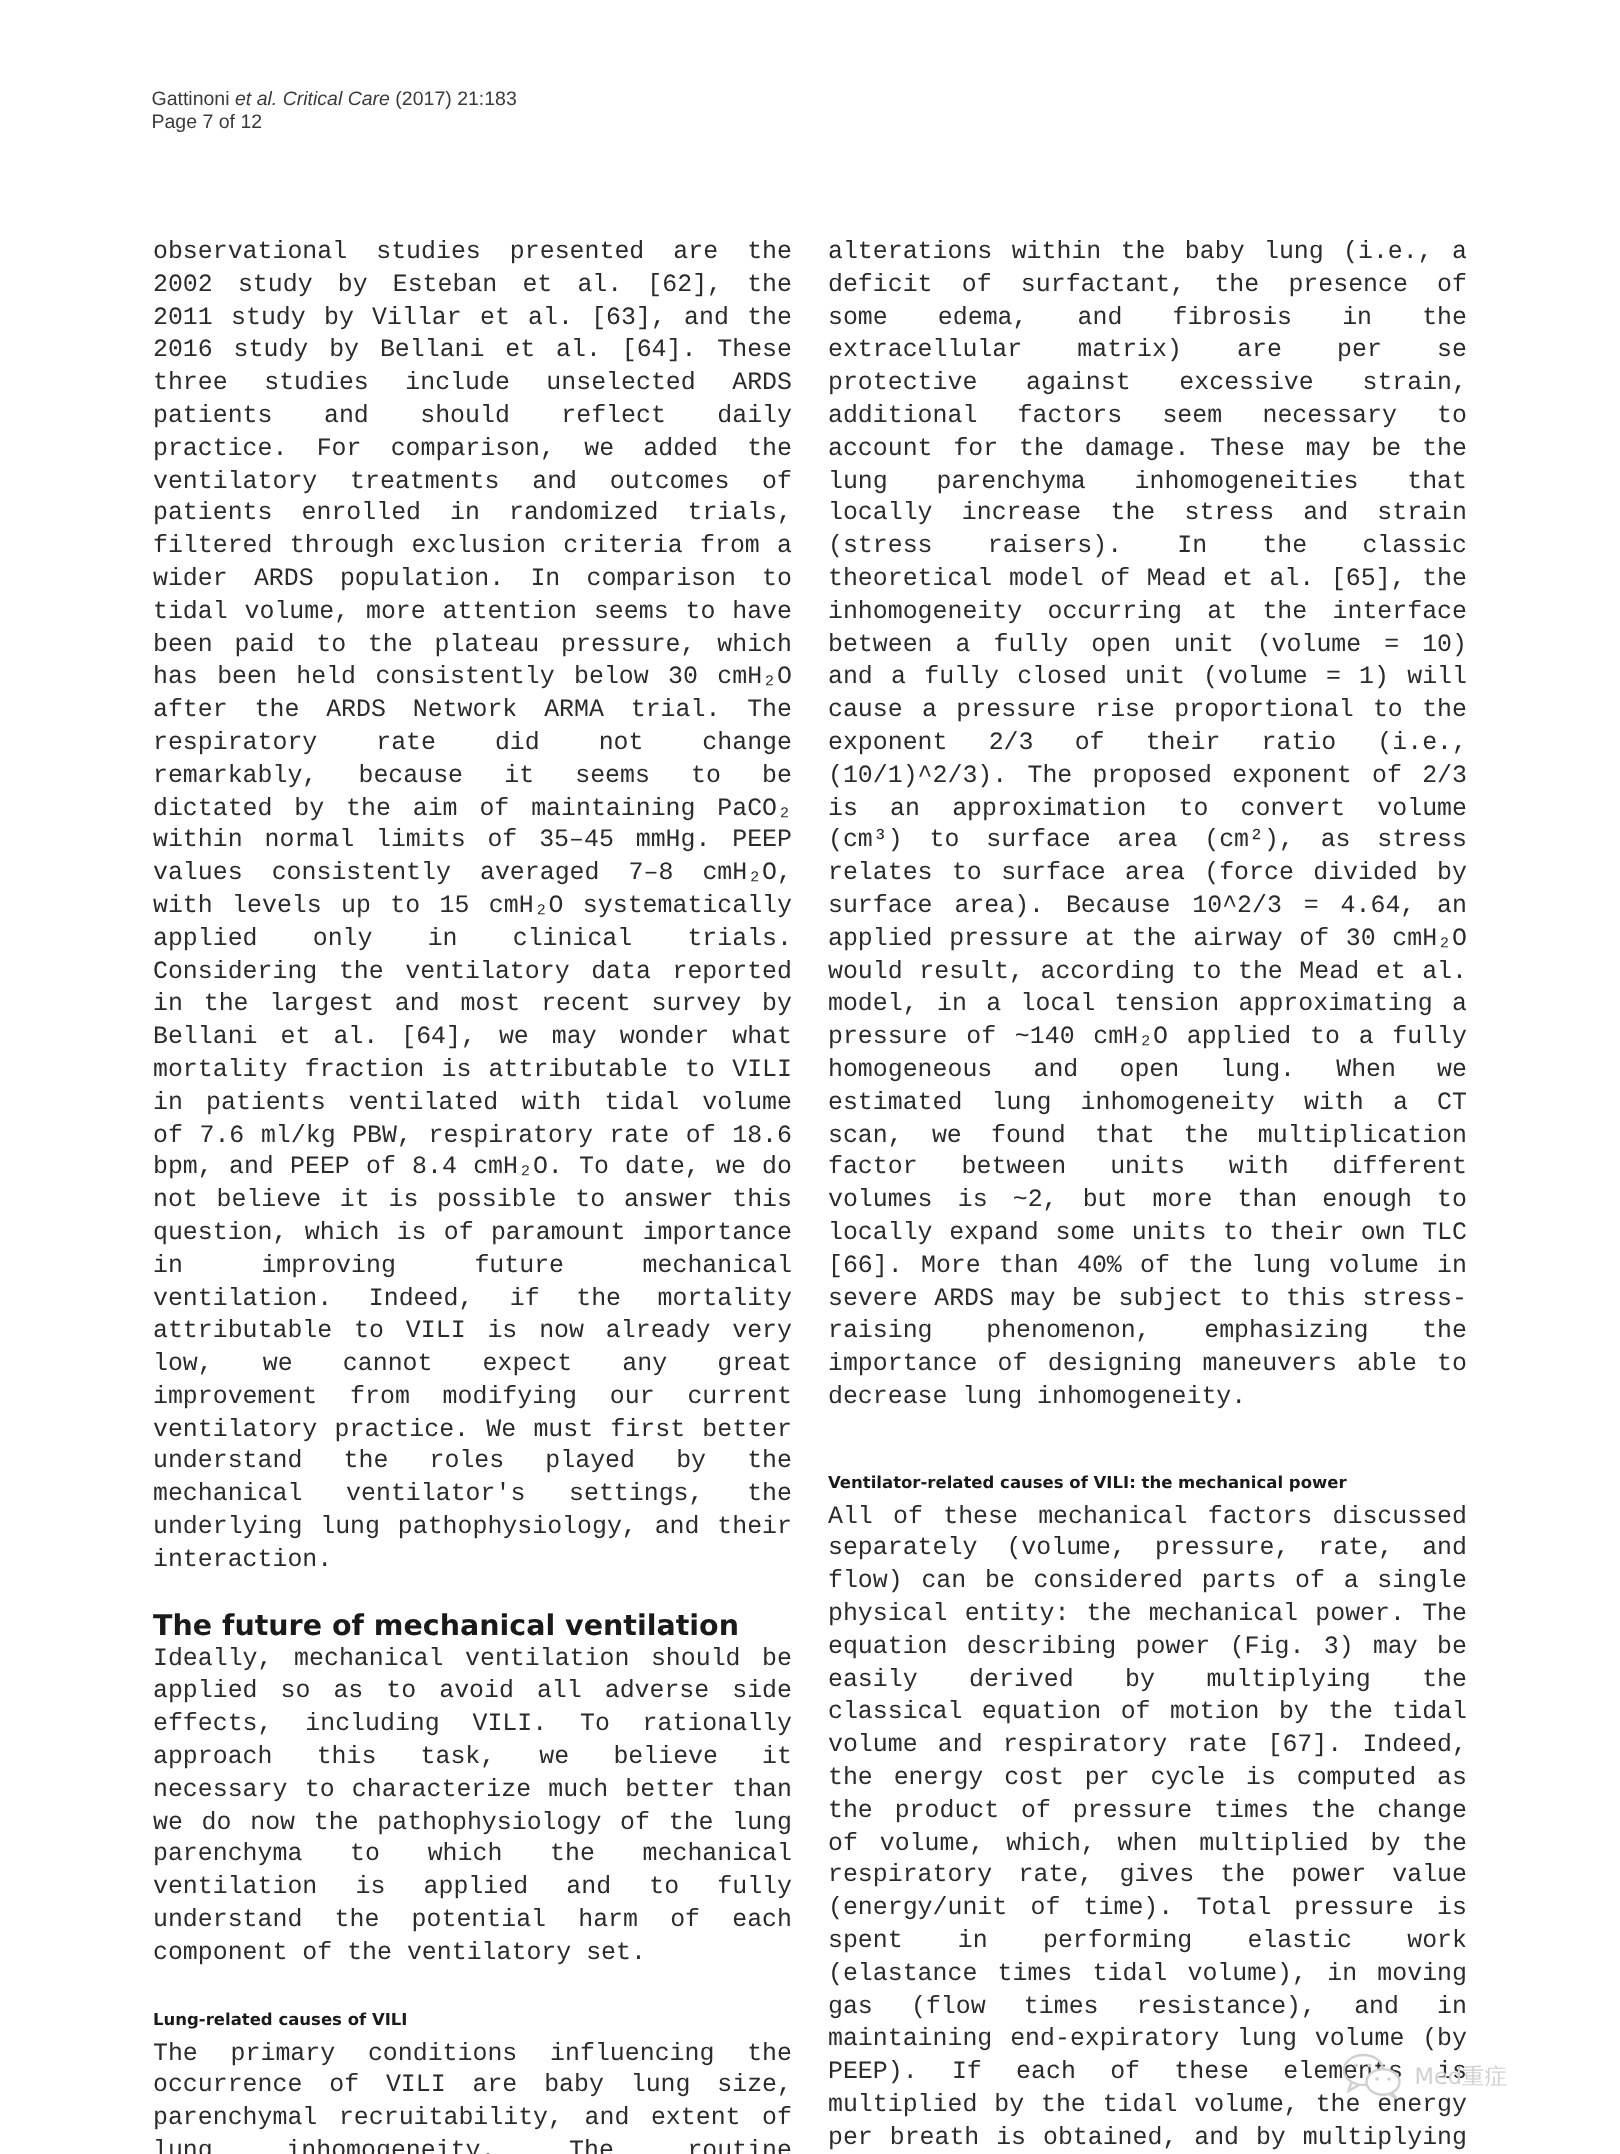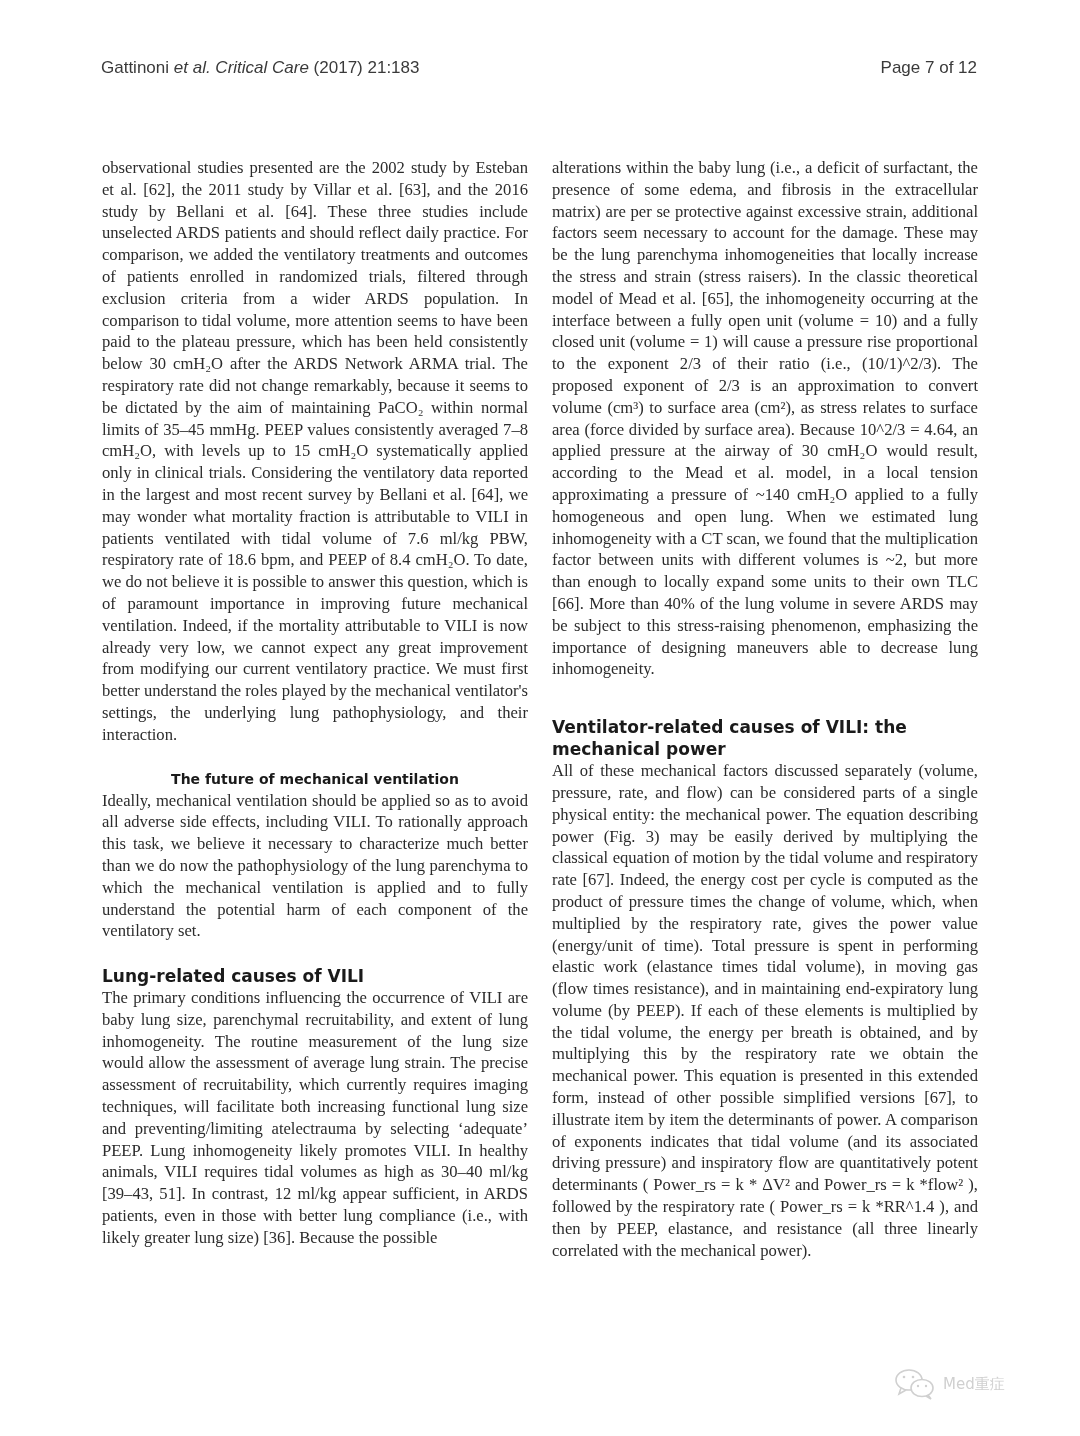--- a/index.html
+++ b/index.html
@@ -2,38 +2,38 @@
 <html><head>
 <meta charset="utf-8">
 <style>
   html, body { margin: 0; padding: 0; }
   body {
     width: 1080px; height: 1436px; background: #ffffff; position: relative; overflow: hidden;
     color: #2a2a2a;
   }
   .running-head {
     position: absolute; top: 58px; left: 101px; right: 103px; height: 18px;
-    font-family: "Liberation Sans", sans-serif; font-size: 17px; color: #3a3a3a;
-    display: flex; justify-content: space-between;
+    font-family: "Liberation Sans", sans-serif; font-size: 13px; color: #3a3a3a;
+    display: flex; justify-content: space-between; flex-direction: column;
   }
   .running-head i { font-style: italic; }
   .col {
     position: absolute; top: 157px; width: 426px;
     font-family: "Liberation Serif", serif; font-size: 16.6px; line-height: 21.8px;
     text-align: justify; color: #2b2b2b;
   }
   .col.left { left: 102px; }
   .col.right { left: 552px; }
-  .col p { margin: 0; }
+  .col p { margin: 0; font-family: Liberation Mono, monospace; }
   .sec-title {
-    font-family: "DejaVu Sans", sans-serif; font-weight: bold; font-size: 14px; color: #1a1a1a;
-    margin: 22px 0 0 0; line-height: 22px; text-align: center;
+    font-family: "DejaVu Sans", sans-serif; font-weight: bold; font-size: 19px; color: #1a1a1a;
+    margin: 22px 0 0 0; line-height: 22px; text-align: left;
   }
   .sub-title {
-    font-family: "DejaVu Sans", sans-serif; font-weight: bold; font-size: 17px; color: #1a1a1a;
+    font-family: "DejaVu Sans", sans-serif; font-weight: bold; font-size: 11px; color: #1a1a1a;
     margin: 0 0 0 0; line-height: 22px; text-align: left;
   }
   .gap-sub { margin-top: 23px; }
   .gap-right { margin-top: 36px; }
   .watermark {
     position: absolute; left: 893px; top: 1367px; height: 34px;
     display: flex; align-items: center; gap: 6px;
     font-family: "DejaVu Sans", sans-serif; font-size: 15px; color: #d0d0d0;
   }
   .watermark svg { display: block; }

